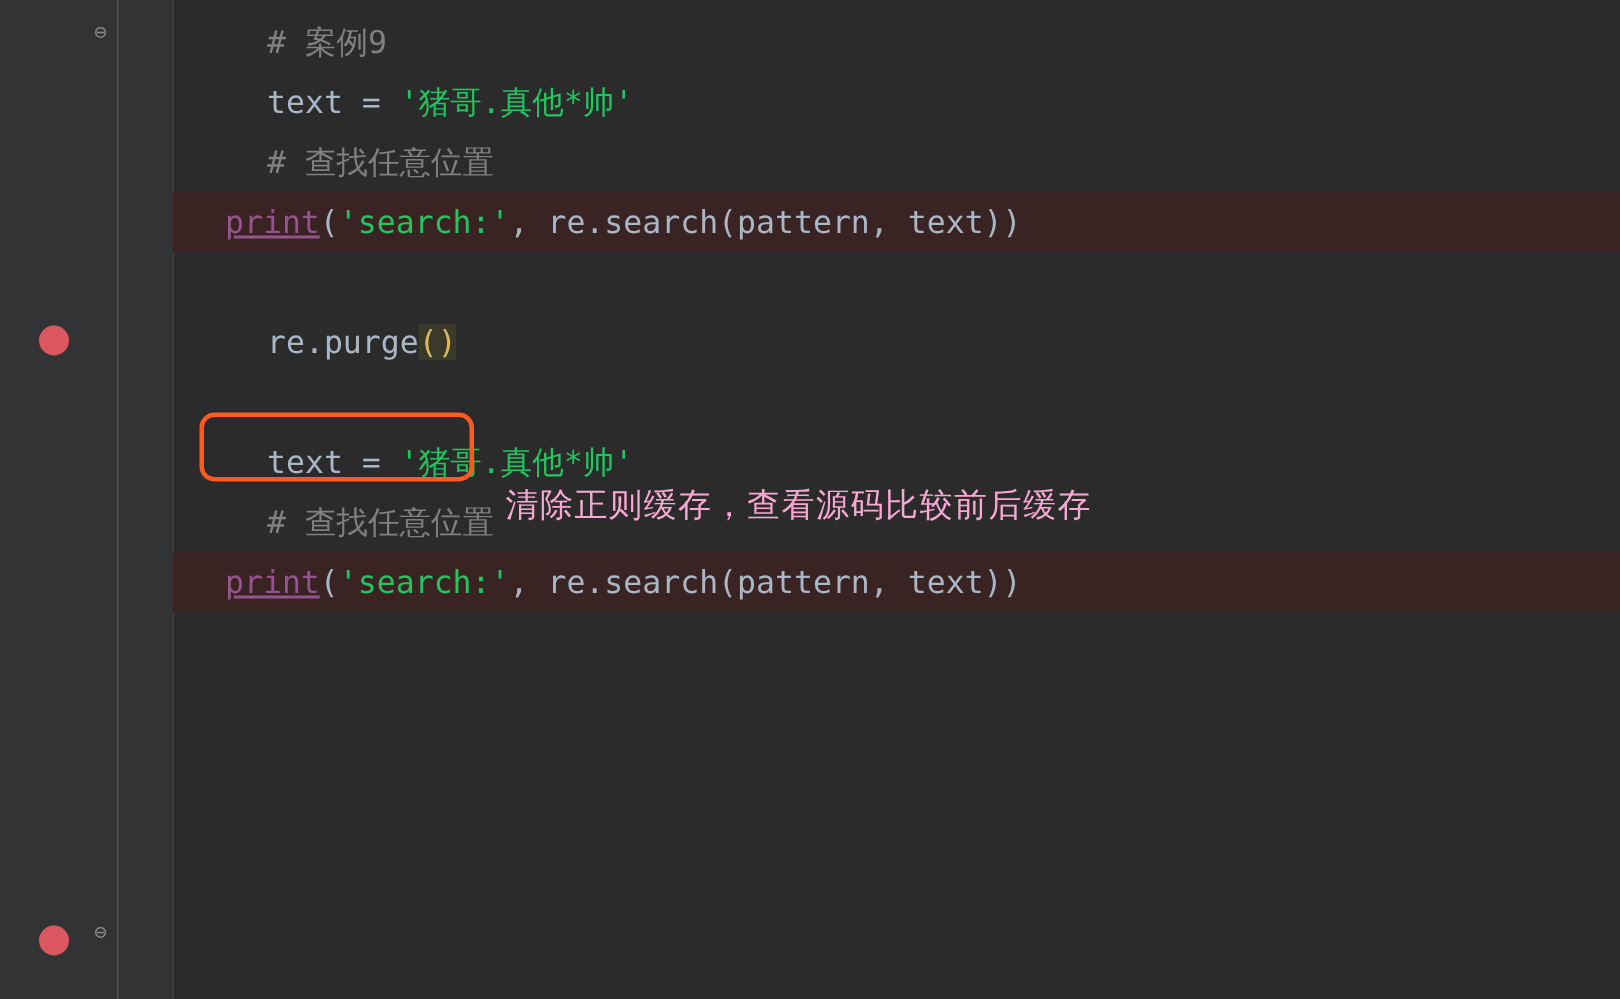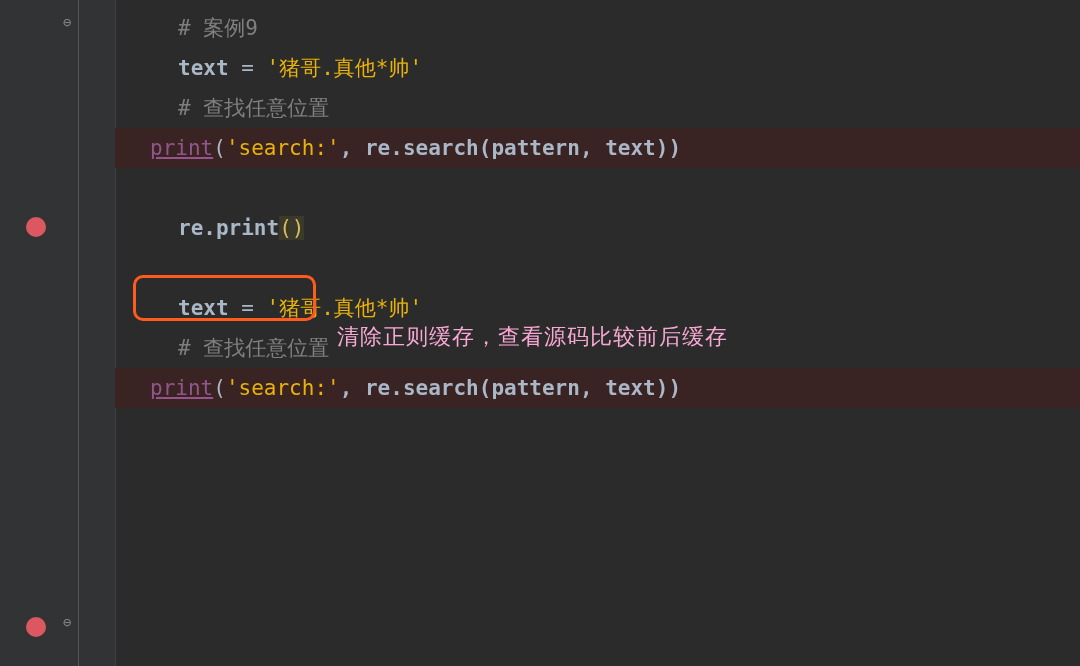--- a/index.html
+++ b/index.html
@@ -69,22 +69,22 @@
     left: 58px;
     font-size: 14px;
     color: #888;
     width: 18px;
     text-align: center;
   }
 
   
   .cmt { color: #808080; }
   .kw-print { color: #94558d; text-decoration: underline; }
-  .str { color: #eab308; }
-  .ident { color: #a9b7c6; font-weight: bold; }
+  .str { color: #22c55e; }
+  .ident { color: #a9b7c6; }
   .paren { color: #a9b7c6; }
   .op { color: #a9b7c6; }
   .yellow-paren { color: #dcb862; background: #3a3a2a; }
 
   
   .highlight-box {
     position: absolute;
     border: 3px solid #ff5a1f;
     border-radius: 10px;
     left: 133px;
@@ -124,21 +124,21 @@
 
     <div class="line"><span class="ident">text</span><span class="op"> = </span><span class="str">'猪哥.真他*帅'</span></div>
 
 
     <div class="line"><span class="cmt"># 查找任意位置</span></div>
 
     <div class="line bp-row" style="margin-left:-35px;padding-left:35px;margin-right:-100px;padding-right:100px;"><span class="kw-print">print</span><span class="paren">(</span><span class="str">'search:'</span><span class="ident">, re.search(pattern, text))</span></div>
 
     <div class="line"></div>
 
-    <div class="line"><span class="ident">re.print</span><span class="yellow-paren">(</span><span class="yellow-paren">)</span></div>
+    <div class="line"><span class="ident">re.purge</span><span class="yellow-paren">(</span><span class="yellow-paren">)</span></div>
 
     <div class="line"></div>
 
 
     <div class="line"><span class="ident">text</span><span class="op"> = </span><span class="str">'猪哥.真他*帅'</span></div>
 
 
     <div class="line"><span class="cmt"># 查找任意位置</span></div>
 
 

